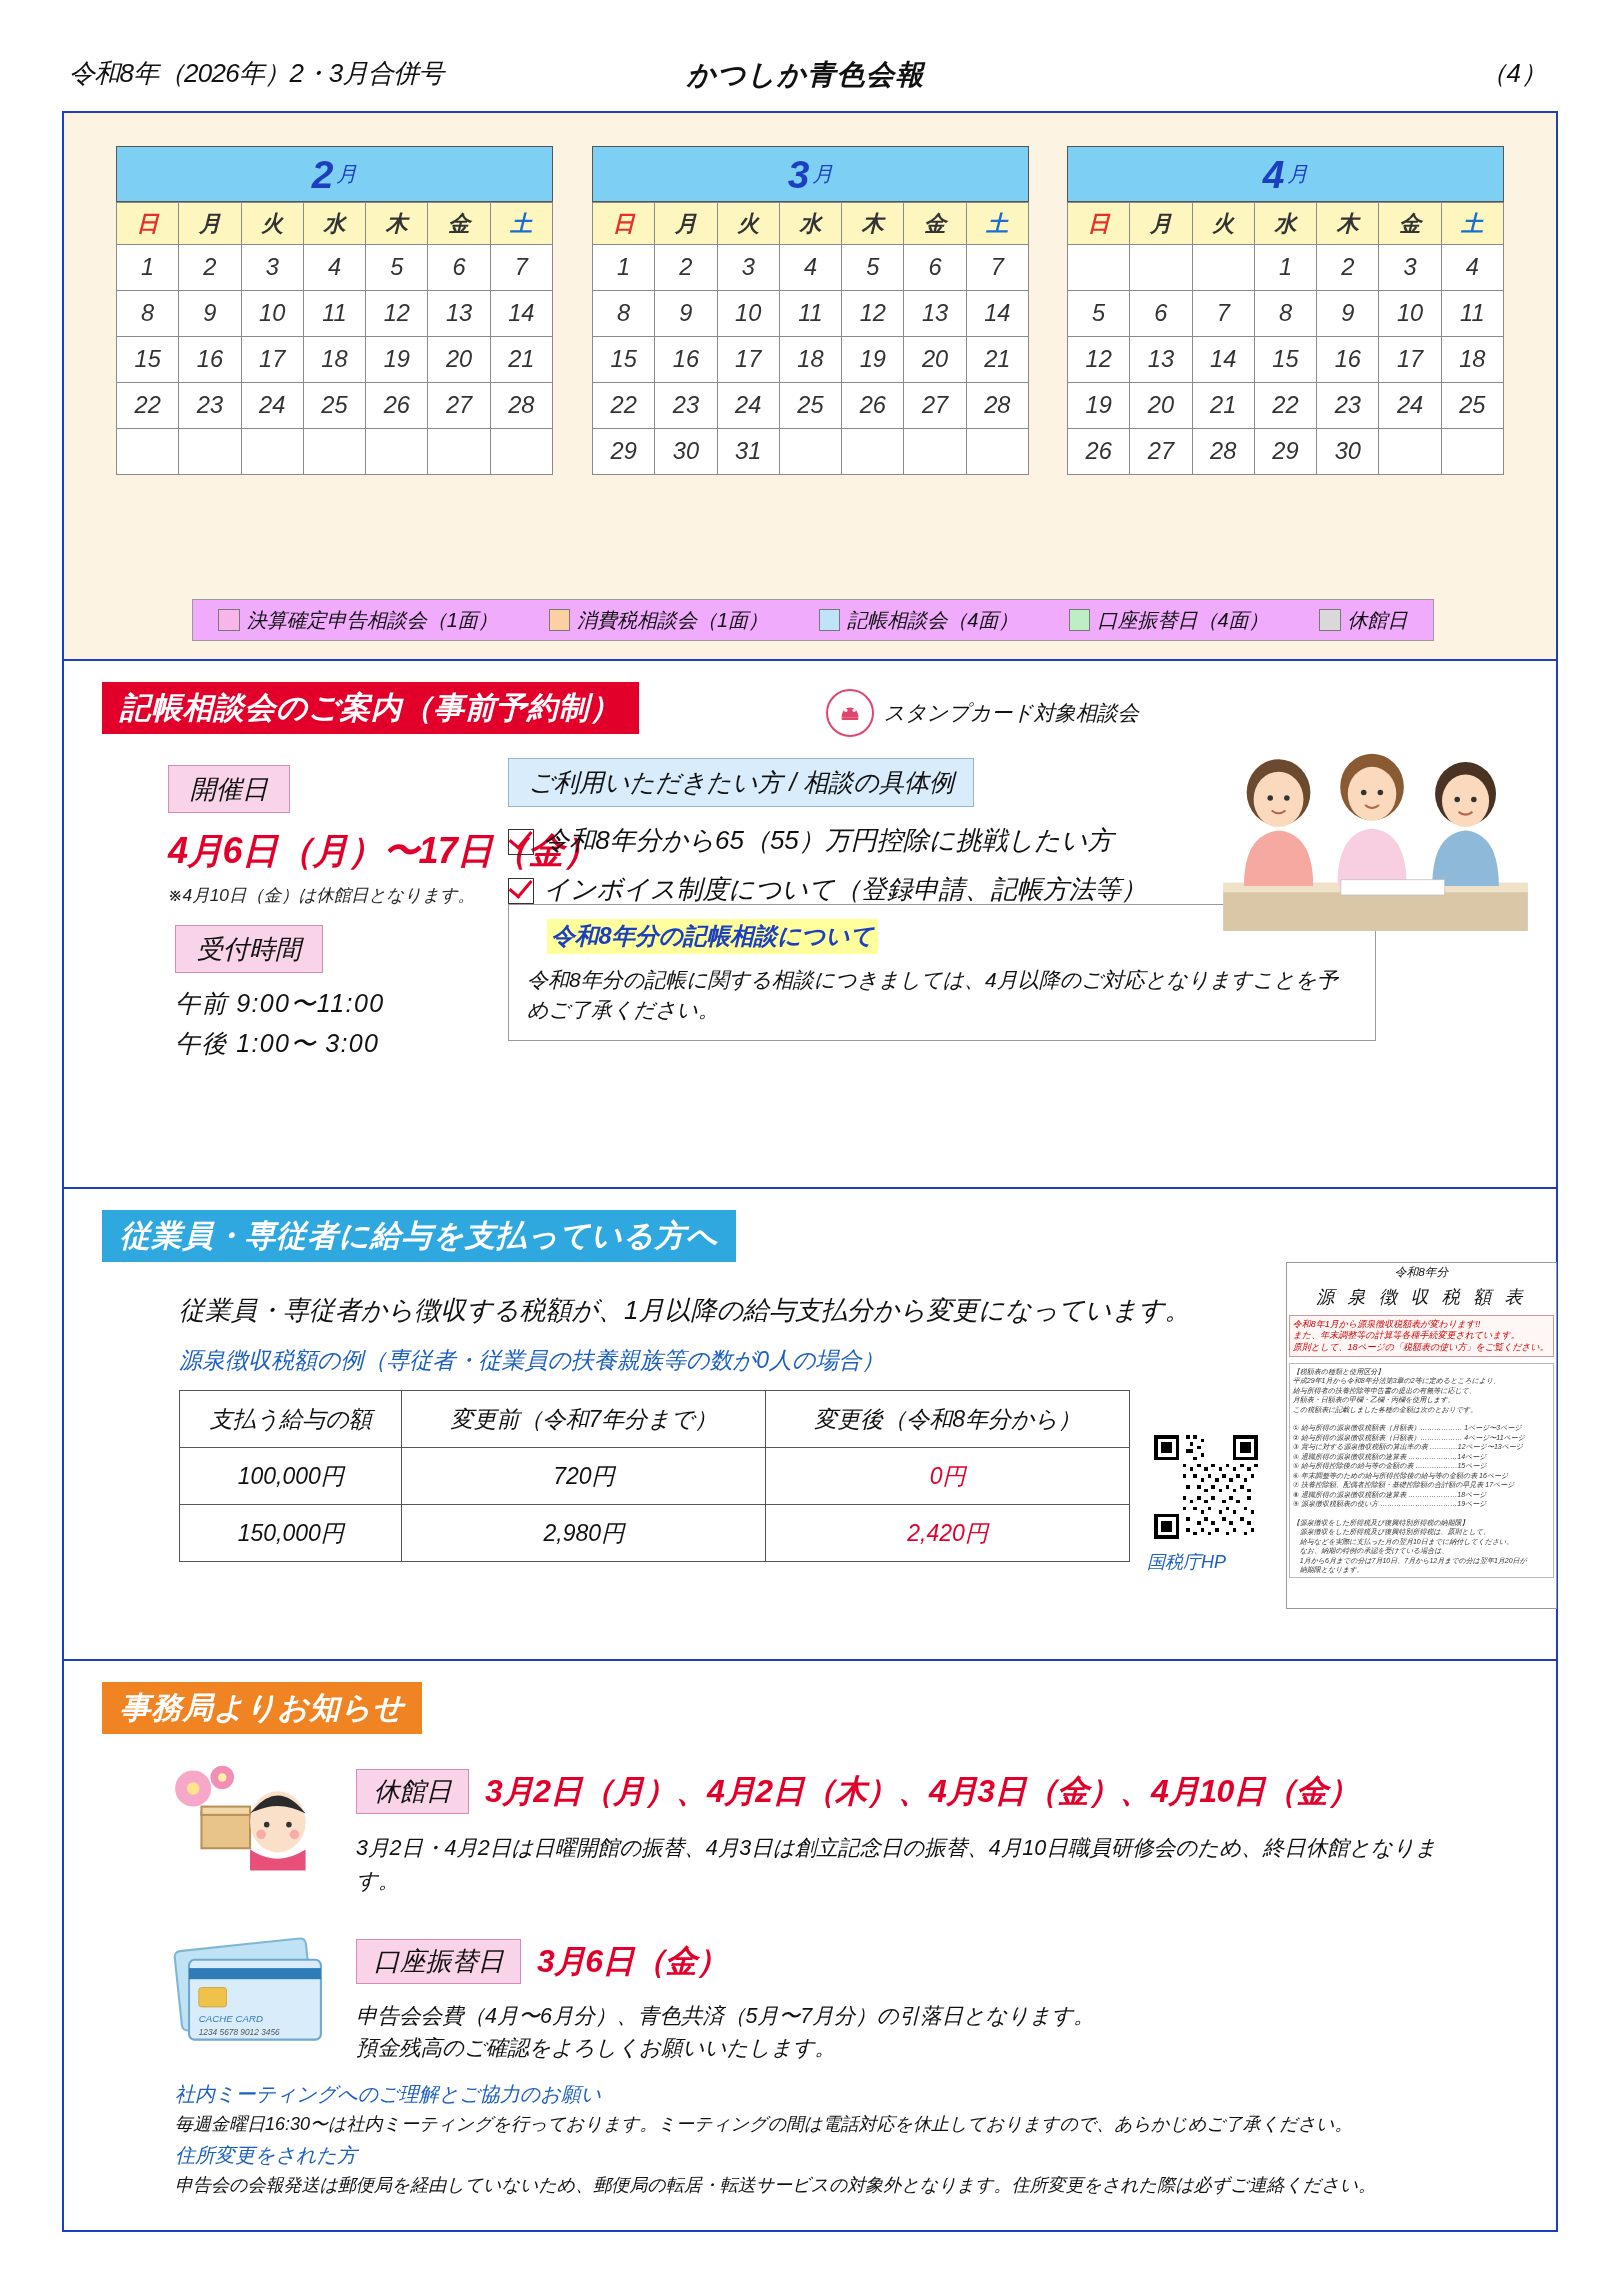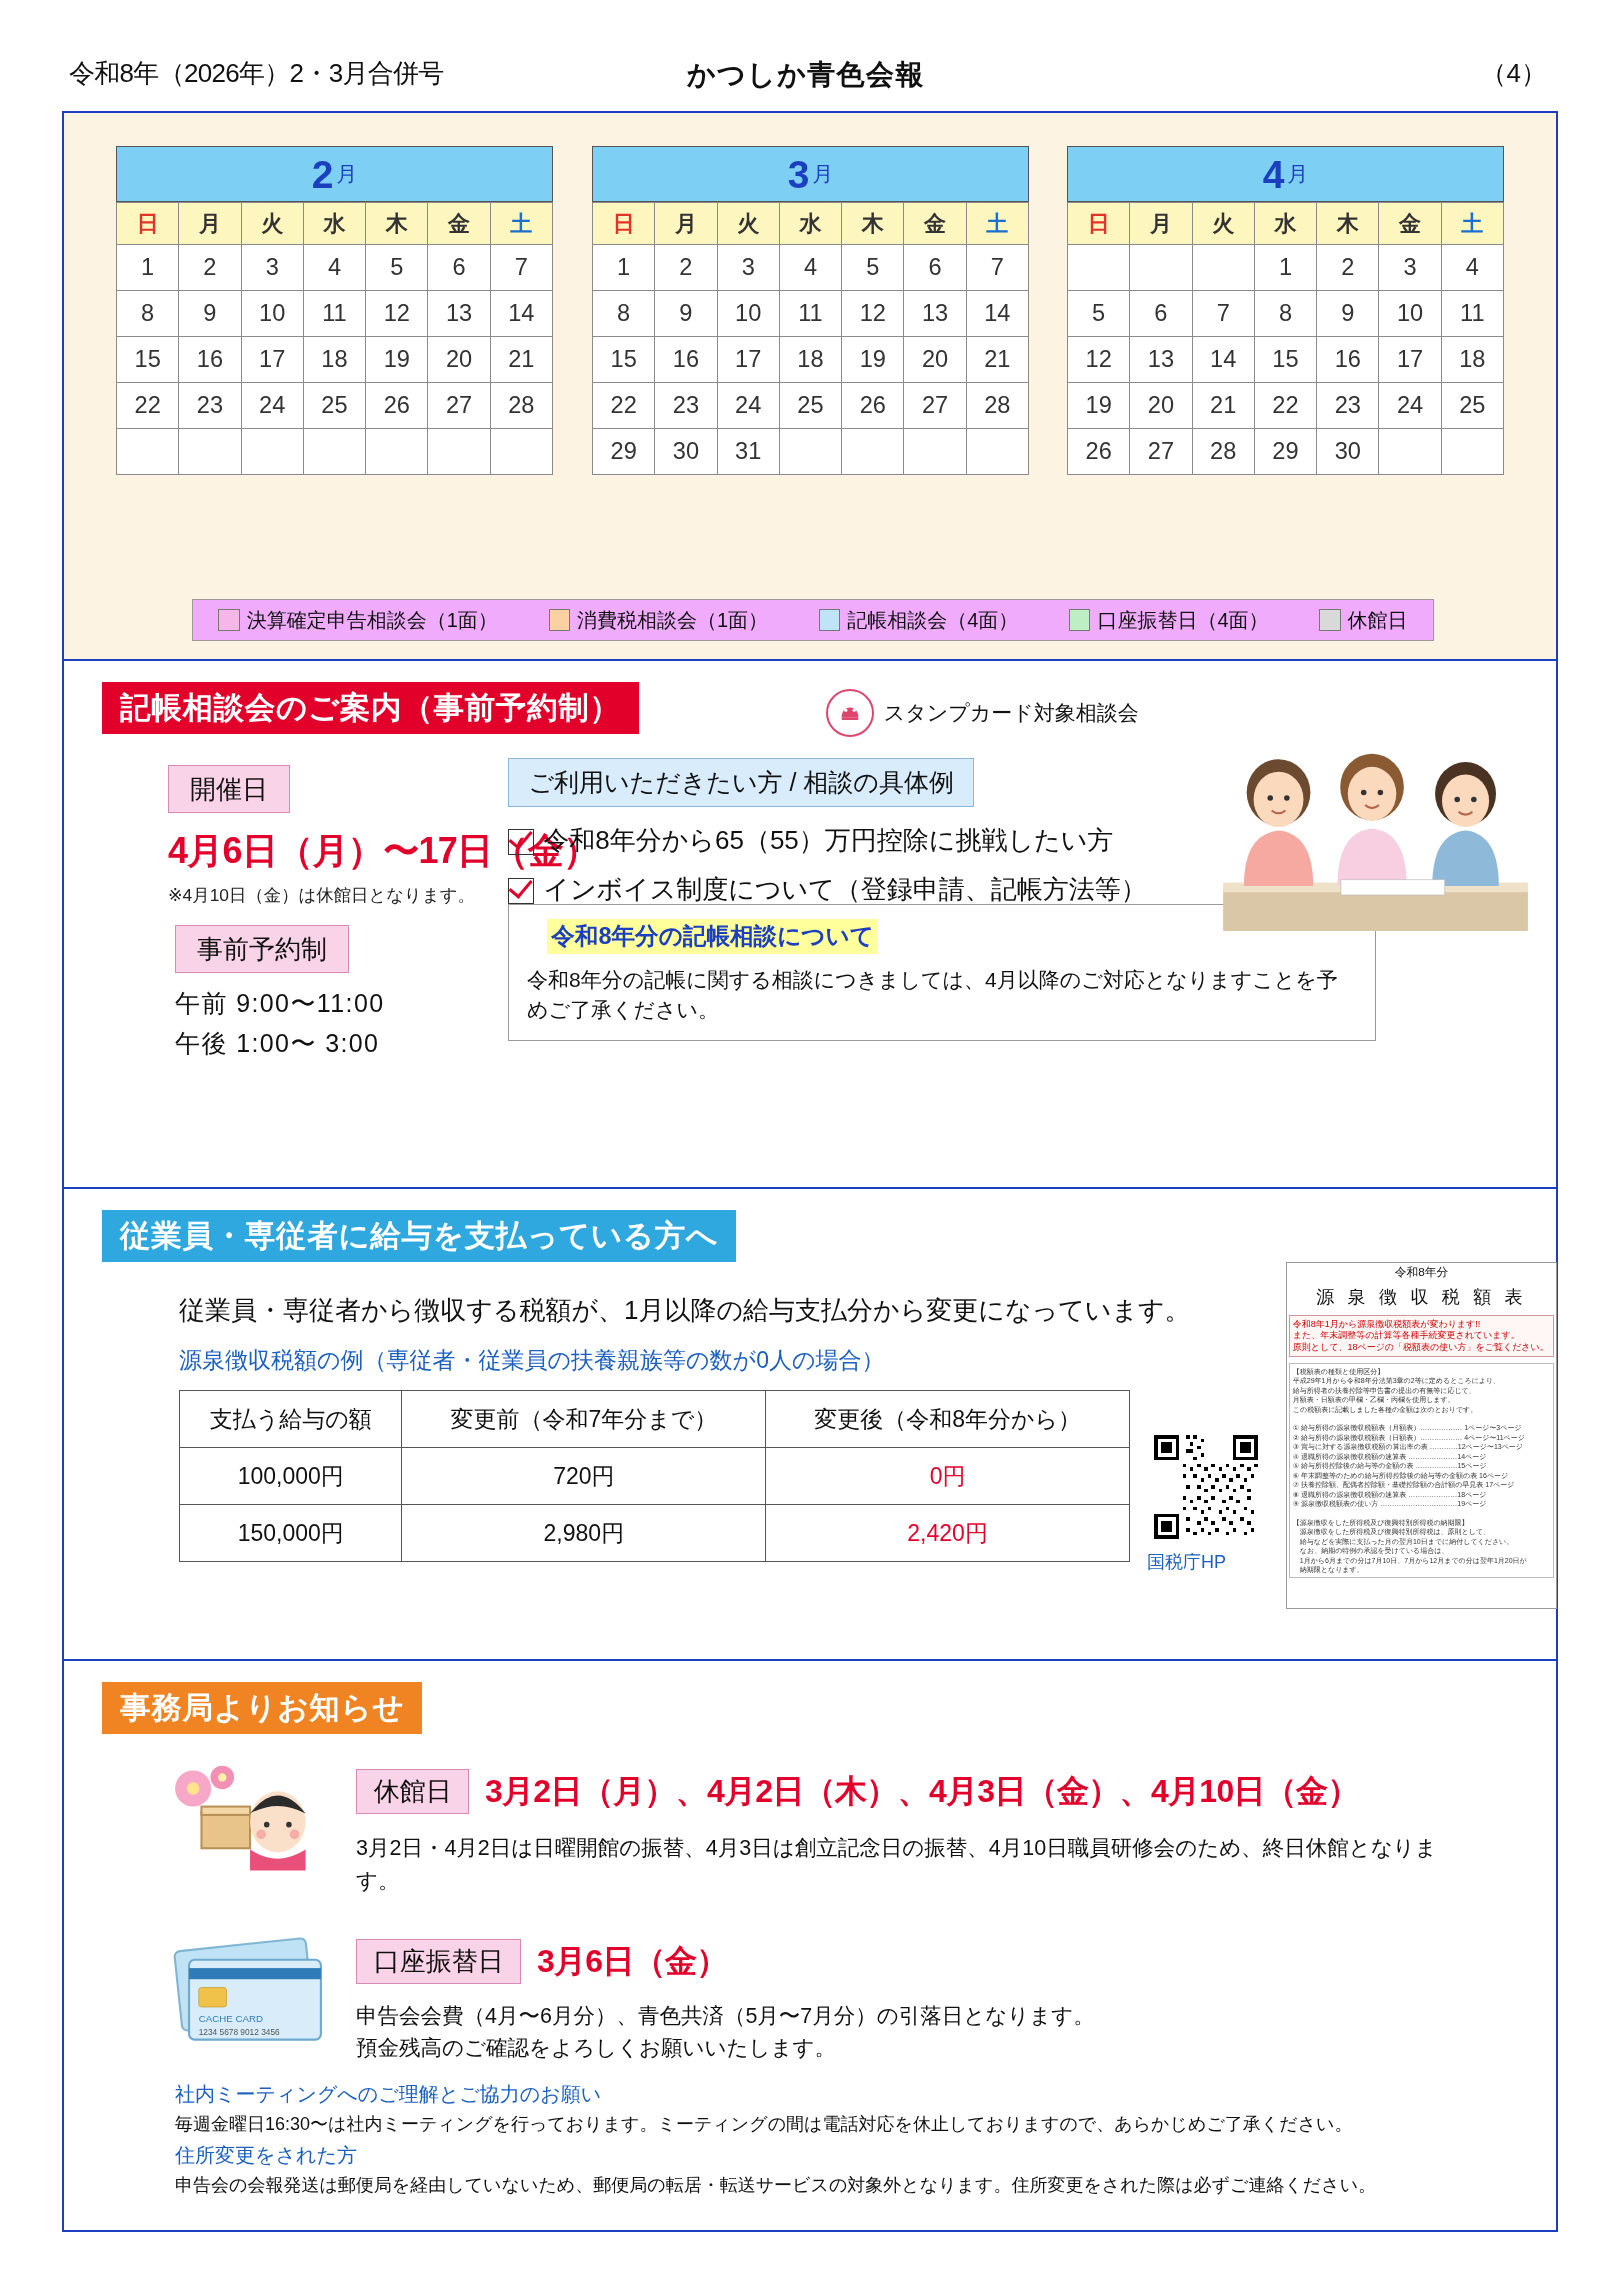--- a/index.html
+++ b/index.html
@@ -3,21 +3,21 @@
 <meta charset="utf-8">
 <style>
   html,body{margin:0;padding:0;}
   body{
     width:1624px;height:2295px;
     background:#ffffff;
     font-family:"Liberation Sans","DejaVu Sans",sans-serif;
     color:#111;
     -webkit-font-smoothing:antialiased;
   }
-  .page{position:relative;width:1472px;height:2295px;box-sizing:border-box;}
+  .page{position:relative;width:1472px;height:2295px;box-sizing:border-box;font-style:italic;}
 
   
   .hdr{position:absolute;left:69px;top:56px;width:1492px;height:42px;}
   .hdr .left{position:absolute;left:0;top:0;font-size:26px;letter-spacing:-0.7px;}
   .hdr .center{position:absolute;left:618px;top:0;font-size:28px;font-weight:bold;letter-spacing:1.4px;}
   .hdr .right{position:absolute;right:14px;top:0;font-size:26px;}
 
   
   .frame{position:absolute;left:62px;top:111px;width:1496px;height:2121px;border:2.1px solid #1b3fbf;box-sizing:border-box;}
 
@@ -378,21 +378,21 @@
         <span class="stamp-tx">スタンプカード対象相談会</span>
       </div>
 
       <div class="kaisai">
         <span class="pinkbox">開催日</span>
         <div class="dates">4月6日（月）〜17日（金）</div>
         <div class="note">※4月10日（金）は休館日となります。</div>
       </div>
 
       <div class="uketsuke">
-        <span class="pinkbox">事前予約制</span>
+        <span class="pinkbox">受付時間</span>
         <div class="t1">午前 9:00〜11:00</div>
         <div class="t2">午後 1:00〜  3:00</div>
       </div>
 
       <div class="riyou">
         <span class="lblue-ttl">ご利用いただきたい方 / 相談の具体例</span>
         <div class="chk">
           <span class="chkbox"></span>
           <span class="tx">令和8年分から65（55）万円控除に挑戦したい方</span>
         </div>

